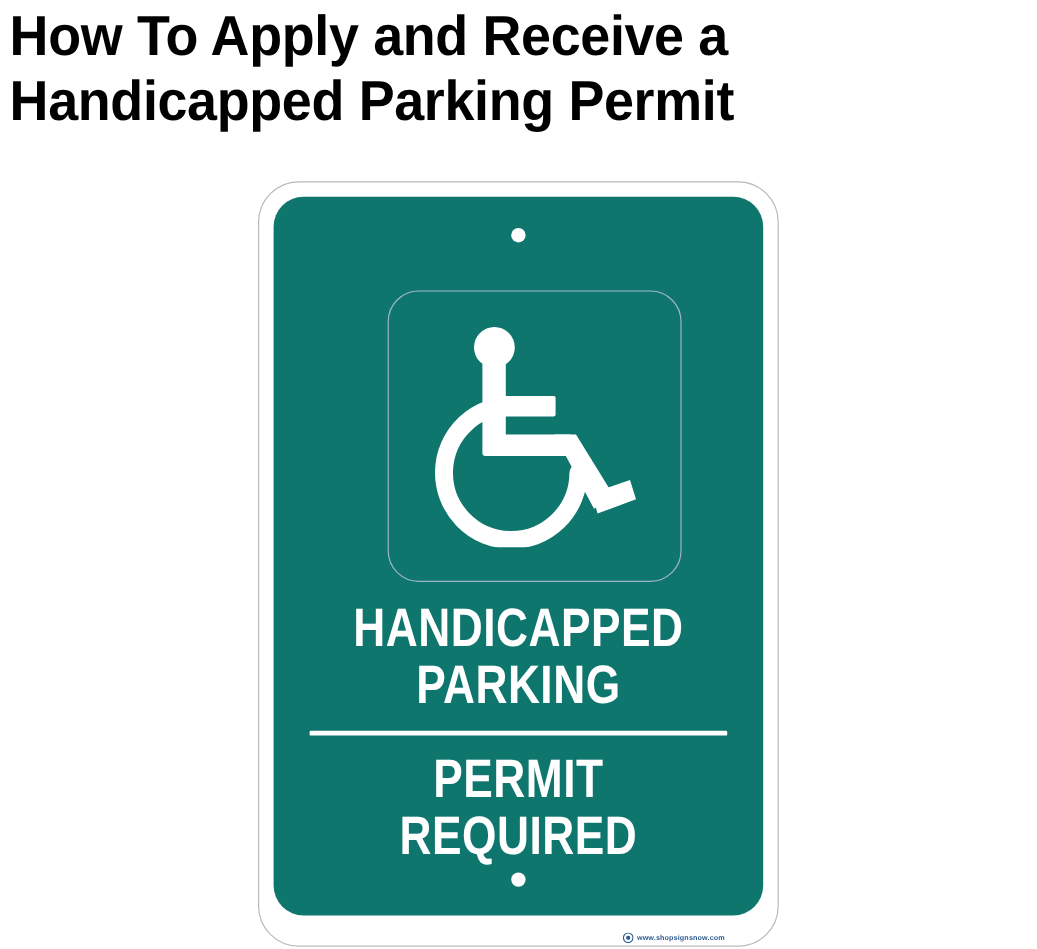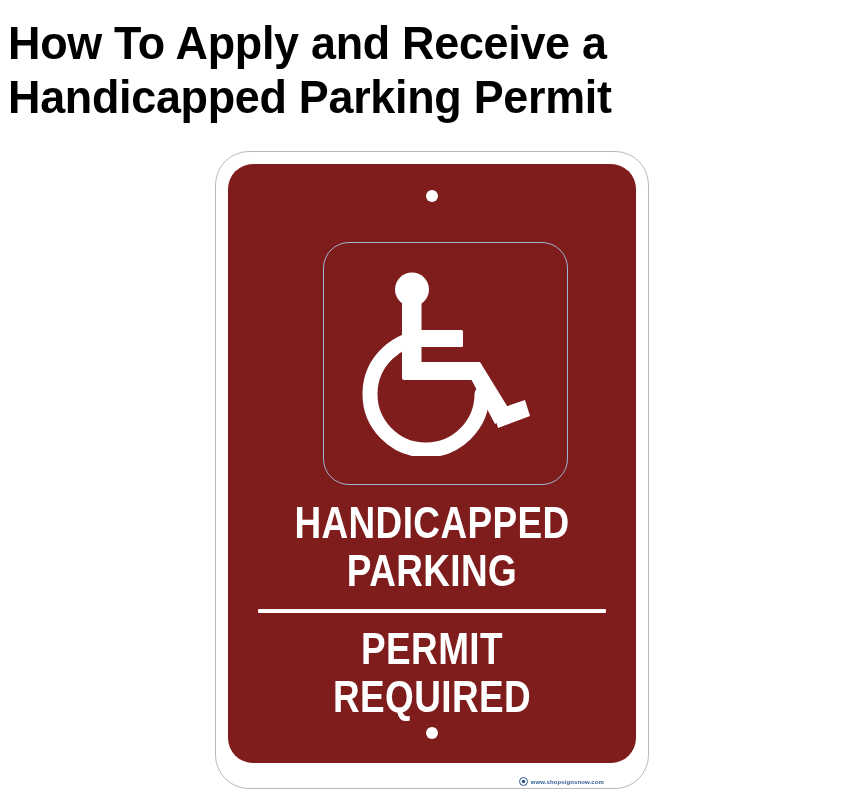--- a/index.html
+++ b/index.html
@@ -13,21 +13,21 @@
     position: relative;
     overflow: hidden;
     font-family: "Liberation Sans", sans-serif;
     -webkit-font-smoothing: antialiased;
   }
 
   
   .headline {
     position: absolute;
     left: 8px;
-    top: 16px;
+    top: 3px;
     width: 850px;
   }
   .headline-line {
     display: block;
     font-family: "Liberation Sans", sans-serif;
     font-weight: 700;
     font-size: 47px;
     line-height: 54px;
     letter-spacing: -0.3px;
     color: #000000;
@@ -55,21 +55,21 @@
     box-sizing: border-box;
   }
 
   
   .sign-face {
     position: absolute;
     left: 13px;
     top: 13px;
     right: 13px;
     bottom: 26px;
-    background: #7f1d1d;
+    background: #0f766e;
     border-radius: 25px;
   }
 
   
   .mount-hole {
     position: absolute;
     width: 12px;
     height: 12px;
     border-radius: 50%;
     background: #ffffff;

